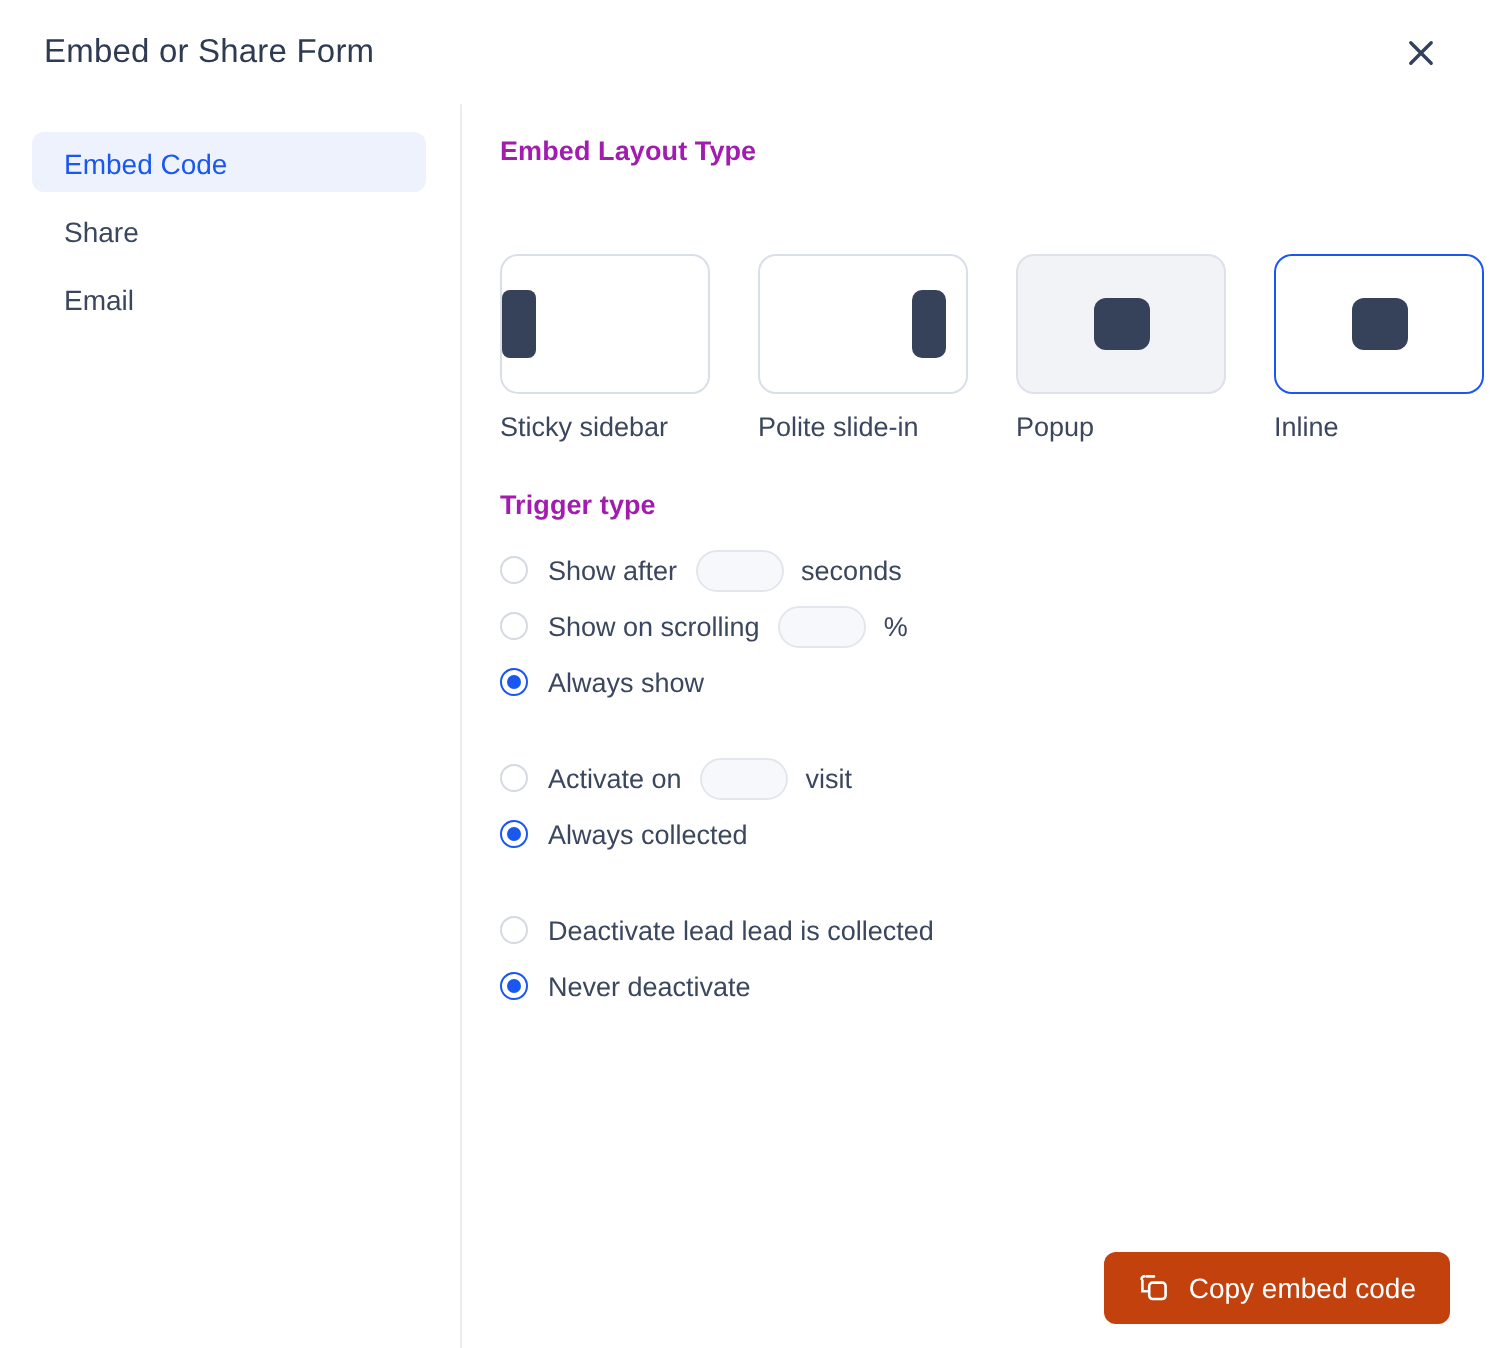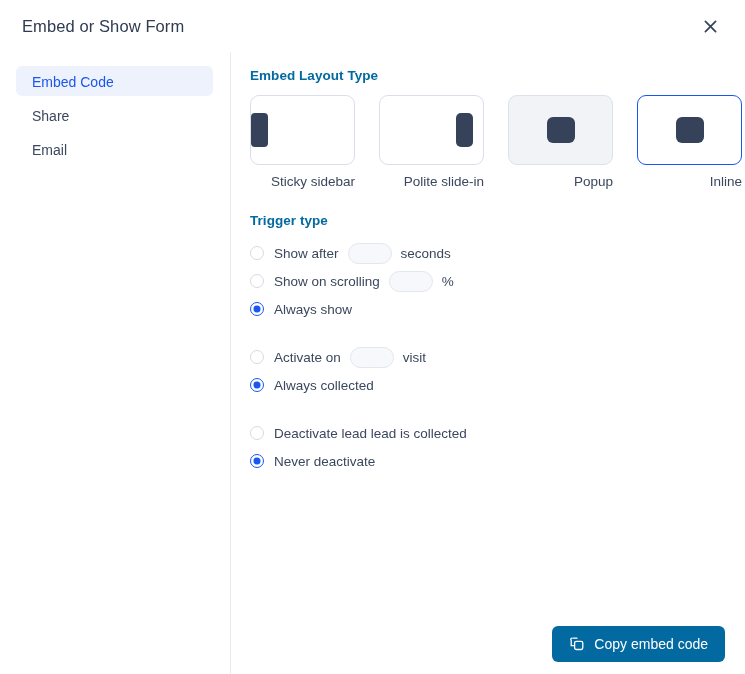--- a/index.html
+++ b/index.html
@@ -96,41 +96,42 @@
   .content {
     flex: 1 1 auto;
     box-sizing: border-box;
     padding: 16px 20px 0 19px;
     position: relative;
     min-width: 0;
   }
 
   .section-title {
     font-size: 13.5px;
-    color: #0369a1;
+    color: #a21caf;
     font-weight: 600;
     margin: 0 0 12px 0;
     letter-spacing: .05px;
   }
   .section { margin-bottom: 4px; }
   .section.trigger { margin-top: 24px; }
   .section.activation { margin-top: 22px; }
   .section.deactivation { margin-top: 22px; }
 
   
   .layout-row {
     display: flex;
     gap: 24px;
   }
   .layout-card-wrap {
     width: 105px;
     display: flex;
     flex-direction: column;
-    align-items: flex-end;
+    align-items: flex-start;
     cursor: pointer;
+    margin-top: 32px;
   }
   .layout-card {
     width: 105px;
     height: 70px;
     box-sizing: border-box;
     border: 1px solid #d9dfe8;
     border-radius: 9px;
     background: #ffffff;
     position: relative;
     overflow: hidden;
@@ -250,35 +251,35 @@
     bottom: 12px;
   }
   .primary-btn {
     display: inline-flex;
     align-items: center;
     gap: 9px;
     height: 36px;
     padding: 0 17px;
     border: none;
     border-radius: 6px;
-    background: #0369a1;
+    background: #c2410c;
     color: #ffffff;
     font-family: "Liberation Sans", sans-serif;
     font-size: 14px;
     cursor: pointer;
   }
   .primary-btn svg { display: block; }
 </style>
 </head>
 <body>
 
 <div class="dialog">
 
   <div class="dialog-header">
-    <div class="dialog-title">Embed or Show Form</div>
+    <div class="dialog-title">Embed or Share Form</div>
     <div class="header-spacer"></div>
     <button class="close-btn">
       <span>
         <svg width="13" height="13" viewBox="0 0 13 13" aria-hidden="true">
           <path d="M1.4 1.4 L11.6 11.6 M11.6 1.4 L1.4 11.6" stroke="#33415c" stroke-width="1.7" stroke-linecap="round"></path>
         </svg>
       </span>
     </button>
   </div>
 

